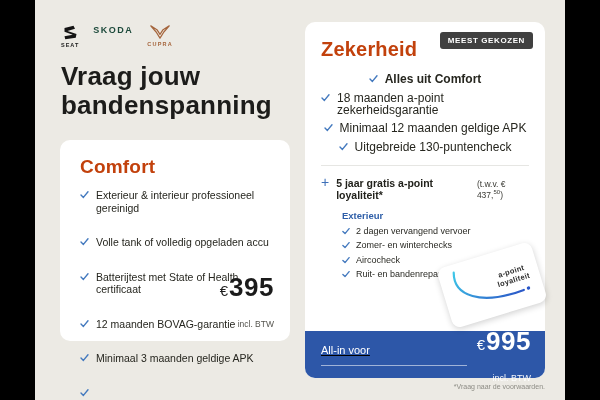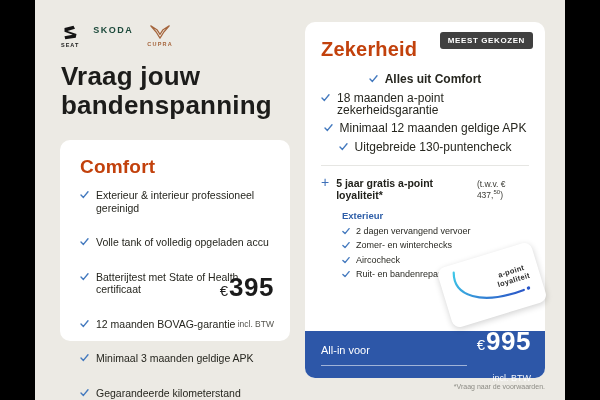--- a/index.html
+++ b/index.html
@@ -61,21 +61,21 @@
 
   
   .loyalty-card { position:absolute; right:4px; top:232px; width:98px; height:62px; background:#fff; border-radius:8px;
     box-shadow:0 2px 6px rgba(0,0,0,0.18); transform:rotate(-17deg); z-index:3; overflow:hidden; }
   .loyalty-text { position:absolute; right:10px; top:20px; text-align:center; font-size:7.5px; font-weight:700; color:#2e2e2e; line-height:8.5px; letter-spacing:0.3px; }
   .loyalty-text span { display:block; }
 
   
   .zeker-footer { position:absolute; left:0; bottom:0; width:240px; height:47px; background:#2D57A8; border-radius:0 0 10px 10px;
     display:flex; align-items:center; justify-content:space-between; padding:0 14px 0 16px; z-index:2; }
-  .footer-left { flex:1; padding-right:10px; }
+  .footer-left { flex:1; padding-right:10px;text-decoration:underline; }
   .footer-label { color:#fff; font-size:11px; font-weight:500; }
   .footer-line { height:1px; background:rgba(255,255,255,0.55); margin-top:9px; }
   .footer-price { text-align:right; color:#fff; }
   .footer-price .price-note { color:#fff; opacity:0.95; font-size:9px; }
 
   .footnote { position:absolute; right:20px; top:383px; font-size:7px; color:#8d8c85; }
 </style>
 </head>
 <body>
 
@@ -135,21 +135,20 @@
         <li>
           <svg class="chk" width="9" height="9" viewBox="0 0 9 9">
               <polyline points="1,5 3.4,7.4 8,1.8" fill="none" stroke="#4379BE" stroke-width="1.4" stroke-linecap="round" stroke-linejoin="round"></polyline>
             </svg>
           <span class="item-text">Minimaal 3 maanden geldige APK</span>
           </li>
         <li>
           <svg class="chk" width="9" height="9" viewBox="0 0 9 9">
               <polyline points="1,5 3.4,7.4 8,1.8" fill="none" stroke="#4379BE" stroke-width="1.4" stroke-linecap="round" stroke-linejoin="round"></polyline>
             </svg>
-          <span class="item-text">Gegarandeerde kilometerstand</span>
           </li>
         <li>
           <svg class="chk" width="9" height="9" viewBox="0 0 9 9">
               <polyline points="1,5 3.4,7.4 8,1.8" fill="none" stroke="#4379BE" stroke-width="1.4" stroke-linecap="round" stroke-linejoin="round"></polyline>
             </svg>
           <span class="item-text">Controle vloeistoffen, olie en bandenspanning</span>
           </li>
       </ul>
       <div class="price-block">
         <div class="price-line">

